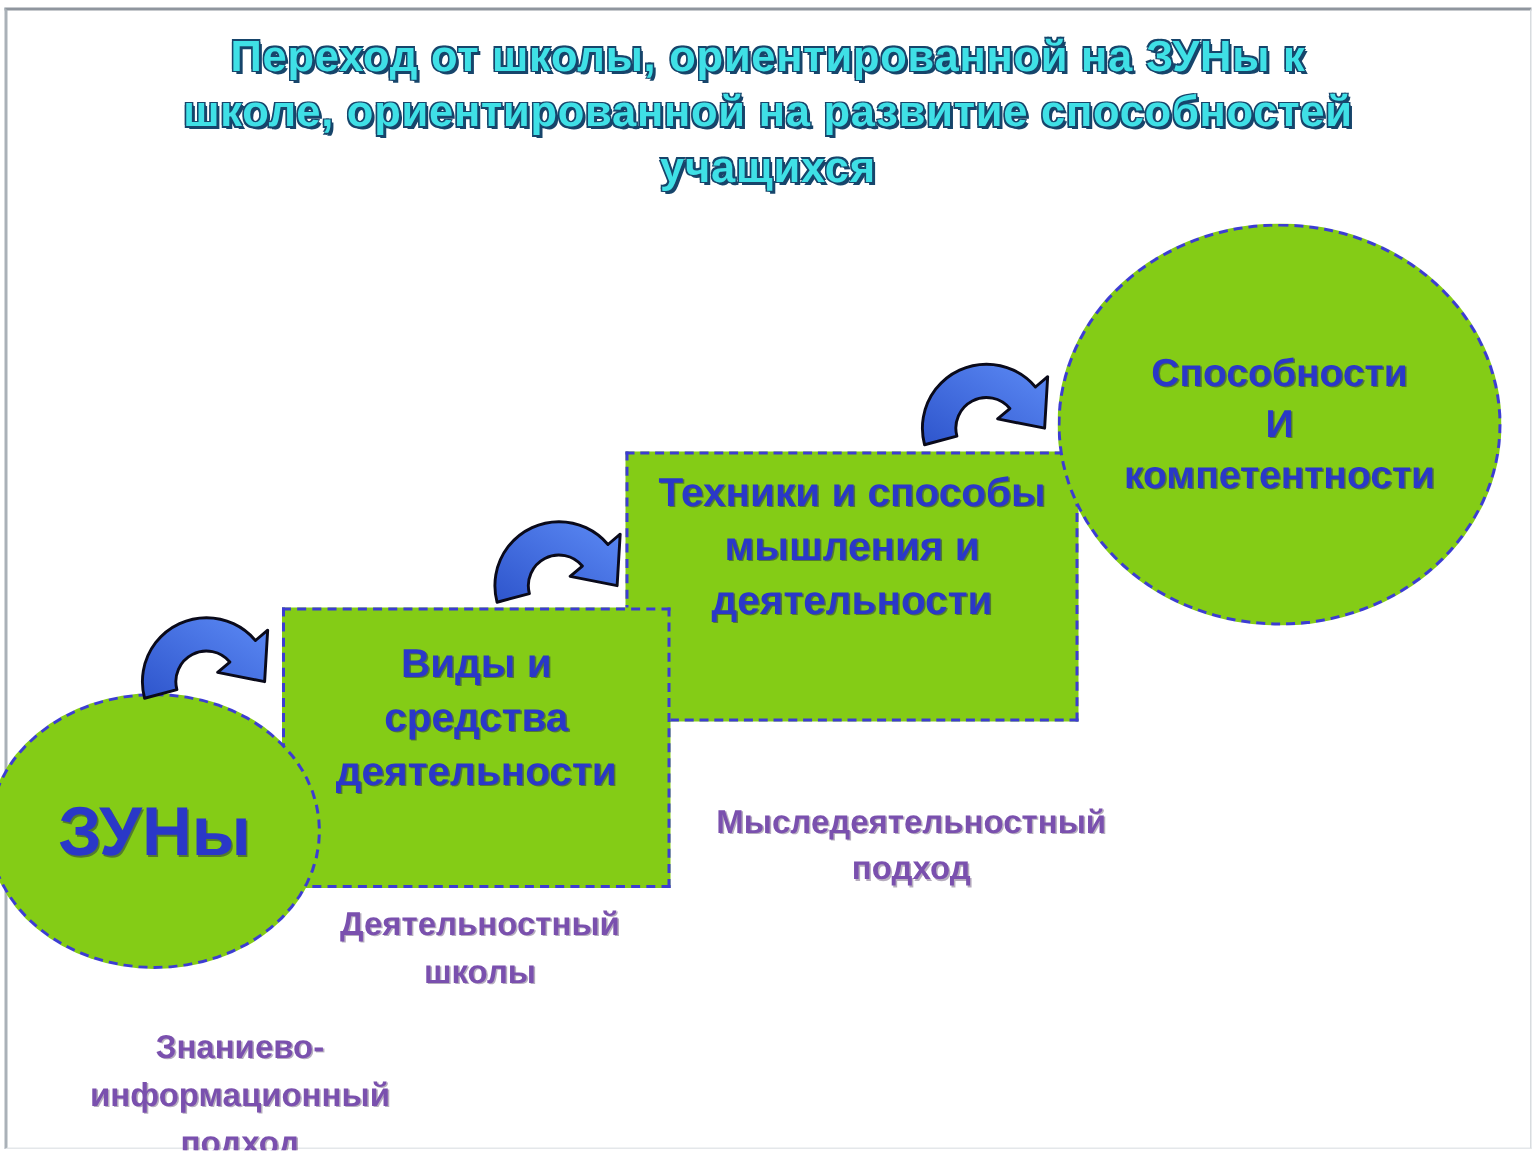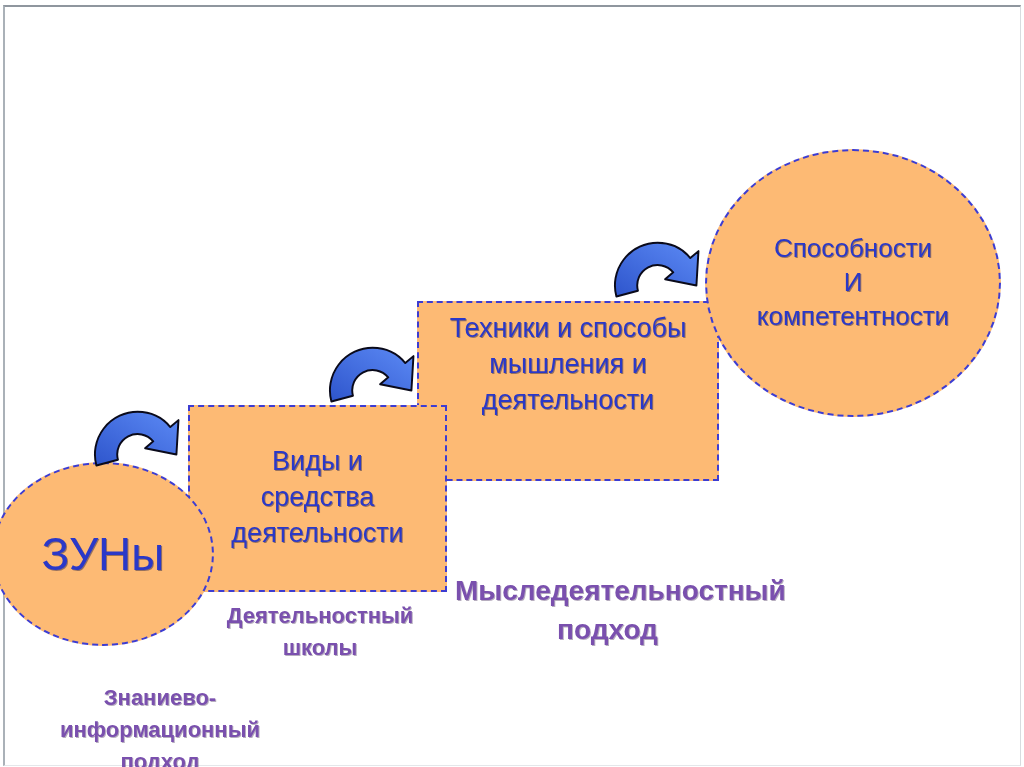--- a/index.html
+++ b/index.html
@@ -30,41 +30,41 @@
     color: #3fe0e6;
     text-shadow:
       -1px -1px 0 #17456b, 1px -1px 0 #17456b,
       -1px 1px 0 #17456b, 1px 1px 0 #17456b,
       2px 2px 0 #17456b;
     letter-spacing: 0.5px;
   }
 
   .shape {
     position: absolute;
-    background: #fdba74;
+    background: #84cc16;
     border: 2px dashed #3c3cd2;
     box-sizing: border-box;
     display: flex; align-items: center; justify-content: center;
     text-align: center;
     color: #2a38c8;
-    font-weight: normal;
+    font-weight: bold;
     text-shadow: 1px 1px 0 rgba(25,25,70,0.45);
   }
   .ellipse { border-radius: 50%; }
 
   .shape-zuny {
     left: -8px; top: 462px; width: 222px; height: 184px;
     z-index: 3;
     font-size: 46px;
   }
   .shape-vidy {
     left: 188px; top: 405px; width: 259px; height: 187px;
     z-index: 2;
     font-size: 27px; line-height: 1.33;
-    align-items: flex-start; padding-top: 37px;
+    align-items: flex-start; padding-top: 18px;
   }
   .shape-tekhniki {
     left: 417px; top: 301px; width: 302px; height: 180px;
     z-index: 1;
     font-size: 27px; line-height: 1.33;
     align-items: flex-start; padding-top: 8px;
   }
   .shape-sposobnosti {
     left: 705px; top: 149px; width: 296px; height: 268px;
     z-index: 2;
@@ -74,34 +74,37 @@
   .approach {
     position: absolute;
     text-align: center;
     font-weight: bold;
     color: #7a50ae;
     text-shadow: 1px 1px 0 rgba(45,20,70,0.35);
     z-index: 0;
   }
   .approach-zuny      { left: 35px;  top: 682px; width: 250px; font-size: 22px; line-height: 1.45; }
   .approach-vidy      { left: 205px; top: 600px; width: 230px; font-size: 22px; line-height: 1.45; }
-  .approach-tekhniki  { left: 455px; top: 533px; width: 305px; font-size: 28px; line-height: 1.4; margin-top: 38px; }
+  .approach-tekhniki  { left: 455px; top: 533px; width: 305px; font-size: 22px; line-height: 1.4; }
   .approach-sposobnosti { left: 735px; top: 428px; width: 290px; font-size: 21px; line-height: 1.42; }
 
   .arrow { position: absolute; z-index: 4; }
   .arrow-1 { left: 93px;  top: 398px; }
   .arrow-2 { left: 328px; top: 334px; }
   .arrow-3 { left: 613px; top: 229px; }
 </style>
 </head>
 <body>
 
 <div class="slide">
   <div class="frame"></div>
 
+  <div class="title preline">Переход от школы, ориентированной на ЗУНы к
+школе, ориентированной на развитие способностей
+учащихся</div>
 
   <div class="shape shape-tekhniki">
     <span class="preline">Техники и способы
 мышления и
 деятельности</span>
   </div>
 
   <div class="shape shape-vidy">
     <span class="preline">Виды и
 средства

